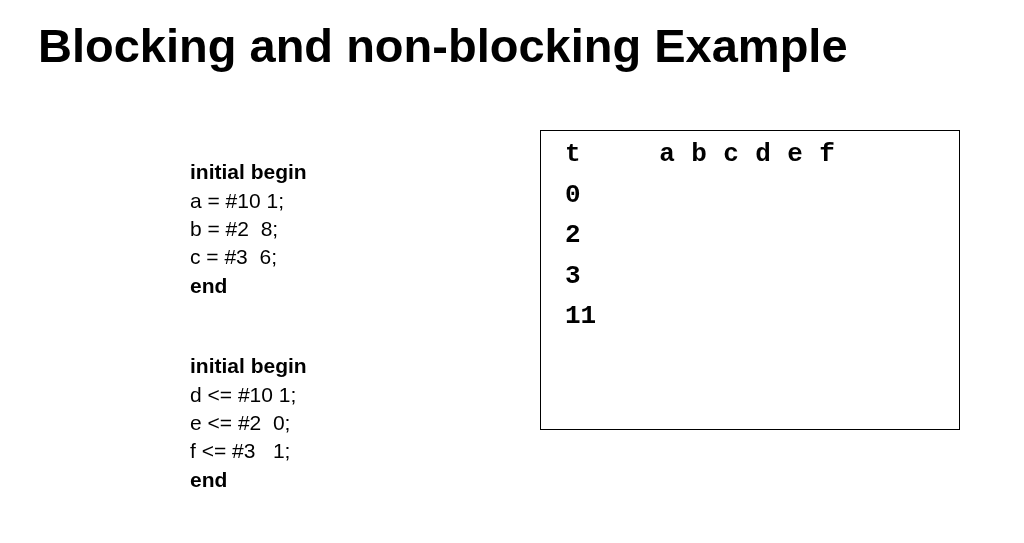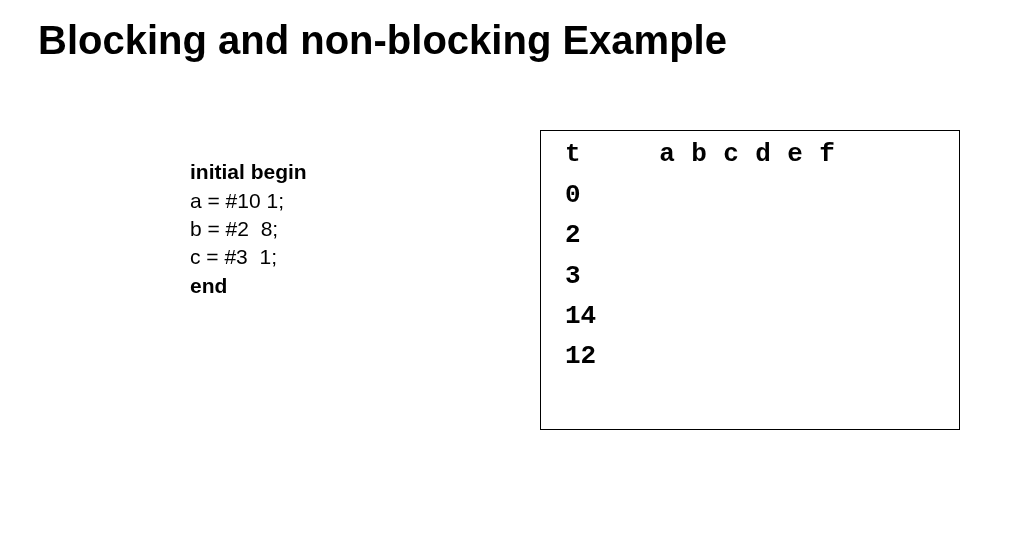--- a/index.html
+++ b/index.html
@@ -14,21 +14,21 @@
   }
   .slide {
     position: relative;
     width: 1024px;
     height: 543px;
   }
   .title {
     position: absolute;
     left: 38px;
     top: 18px;
-    font-size: 40px;
+    font-size: 47px;
     font-weight: 900;
     letter-spacing: 0px;
   }
   .code-col {
     position: absolute;
     left: 190px;
     top: 130px;
     width: 300px;
   }
   .code-block {
@@ -87,39 +87,44 @@
 <div class="slide">
 
   <div class="title">Blocking and non-blocking Example</div>
 
   <div class="code-col">
 
     <div class="code-block">
 <span class="hdr">initial begin</span>
 <span>a = #10 1;</span>
 <span>b = #2  8;</span>
-<span>c = #3  1;</span>
+<span>c = #3  6;</span>
 <span class="end">end</span></div>
 
+    <div class="code-block">
+<span class="hdr">initial begin</span>
+<span>d &lt;= #10 1;</span>
+<span>e &lt;= #2  0;</span>
+<span>f &lt;= #3   1;</span>
+<span class="end">end</span></div>
 
   </div>
 
   <div class="table-box">
     <div class="tbl-header">
       <span class="tcol">t</span>
       <span class="gap"></span>
       <span class="varcol">a</span>
       <span class="varcol">b</span>
       <span class="varcol">c</span>
       <span class="varcol">d</span>
       <span class="varcol">e</span>
       <span class="varcol">f</span>
     </div>
     <div class="tbl-body">
       <div class="tbl-row"><span class="tval">0</span></div>
       <div class="tbl-row"><span class="tval">2</span></div>
       <div class="tbl-row"><span class="tval">3</span></div>
-      <div class="tbl-row"><span class="tval">14</span></div>
-      <div class="tbl-row"><span class="tval">12</span></div>
+      <div class="tbl-row"><span class="tval">11</span></div>
     </div>
   </div>
 
 </div>
 
 </body></html>

